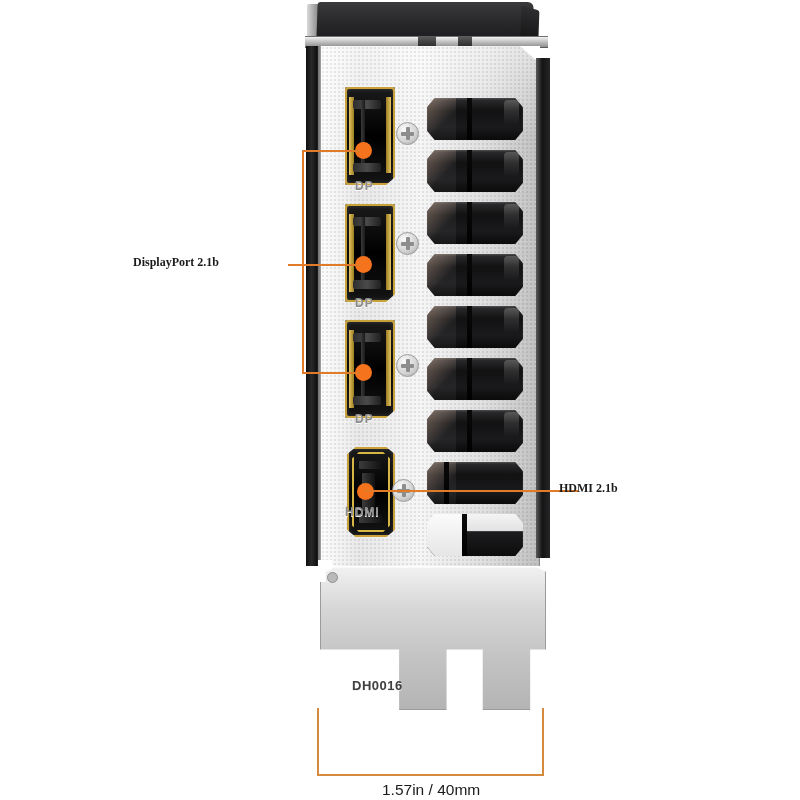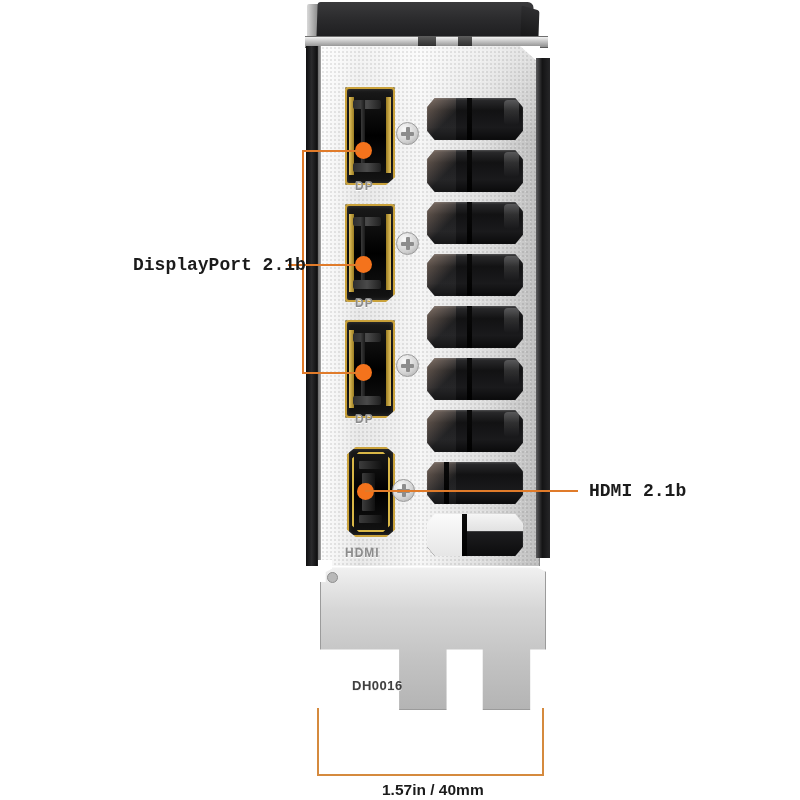--- a/index.html
+++ b/index.html
@@ -252,30 +252,30 @@
   }
   .hline{ height:2px; }
   .vline{ width:2px; }
   .dot{
     position:absolute;
     width:17px; height:17px; border-radius:50%;
     background: var(--dot, #F4731C);
   }
   .callout-text{
     position:absolute;
-    font-size:18px; font-weight:700; color:#1b1b1b;
+    font-size:12px; font-weight:700; color:#1b1b1b;
     white-space:nowrap;
-    font-family:Liberation Mono, monospace;
+    font-family:Liberation Serif, serif;
   }
 
   
   .dim-line{ position:absolute; background:#D58A3E; }
   .dim-text{
     position:absolute;
-    font-size:15.5px; font-weight:700; color:#1b1b1b;
+    font-size:15.5px; font-weight:400; color:#1b1b1b;
     white-space:nowrap;
     font-family:"Liberation Sans", sans-serif;
   }
 </style>
 </head>
 <body>
 
 <div id="stage">
 
   <div id="product">
@@ -368,21 +368,21 @@
       <div class="inner-bar bar-bot"></div>
     </div>
     <div class="port-label" style="left:355px; top:412px;">DP</div>
 
     <div class="port hdmi" style="left:347px; top:447px;">
       <div class="hdmi-gold"></div>
       <div class="hbar" style="top:14%; height:9%;"></div>
       <div class="hbar" style="top:28%; height:44%; left:30%; width:30%;"></div>
       <div class="hbar" style="top:77%; height:9%;"></div>
     </div>
-    <div class="port-label" style="left:345px; top:546px;">HDMI</div>
+    <div class="port-label" style="left:345px; top:505px;">HDMI</div>
 
     <div class="screw" style="left:396px; top:122px;"></div>
     <div class="screw" style="left:396px; top:232px;"></div>
     <div class="screw" style="left:396px; top:354px;"></div>
     <div class="screw" style="left:392px; top:479px;"></div>
 
   </div>
 
   <div class="dot" style="left:355px; top:142px;"></div>
   <div class="dot" style="left:355px; top:256px;"></div>
@@ -391,20 +391,20 @@
   <div class="callout-line hline" style="left:302px; top:150px; width:58px;"></div>
   <div class="callout-line hline" style="left:302px; top:264px; width:58px;"></div>
   <div class="callout-line hline" style="left:302px; top:372px; width:58px;"></div>
   <div class="callout-line vline" style="left:302px; top:150px; height:224px;"></div>
   <div class="callout-line hline" style="left:288px; top:264px; width:16px;"></div>
 
   <div class="callout-text" style="left: 133px; top: 255px; color: rgb(27, 27, 27);">DisplayPort 2.1b</div>
 
   <div class="dot" style="left:357px; top:483px;"></div>
   <div class="callout-line hline" style="left:365px; top:490px; width:213px;"></div>
-  <div class="callout-text" style="left: 589px; top: 481px; color: rgb(27, 27, 27);">HDMI 2.1b</div>
+  <div class="callout-text" style="left: 559px; top: 481px; color: rgb(27, 27, 27);">HDMI 2.1b</div>
 
   <div class="dim-line" style="left: 317px; top: 708px; width: 2px; height: 68px; background: rgb(213, 138, 62);"></div>
   <div class="dim-line" style="left: 542px; top: 708px; width: 2px; height: 68px; background: rgb(213, 138, 62);"></div>
   <div class="dim-line" style="left: 317px; top: 774px; width: 227px; height: 2px; background: rgb(213, 138, 62);"></div>
   <div class="dim-text" style="left: 382px; top: 781px; color: rgb(27, 27, 27);">1.57in / 40mm</div>
 
 </div>
 
 </body></html>

